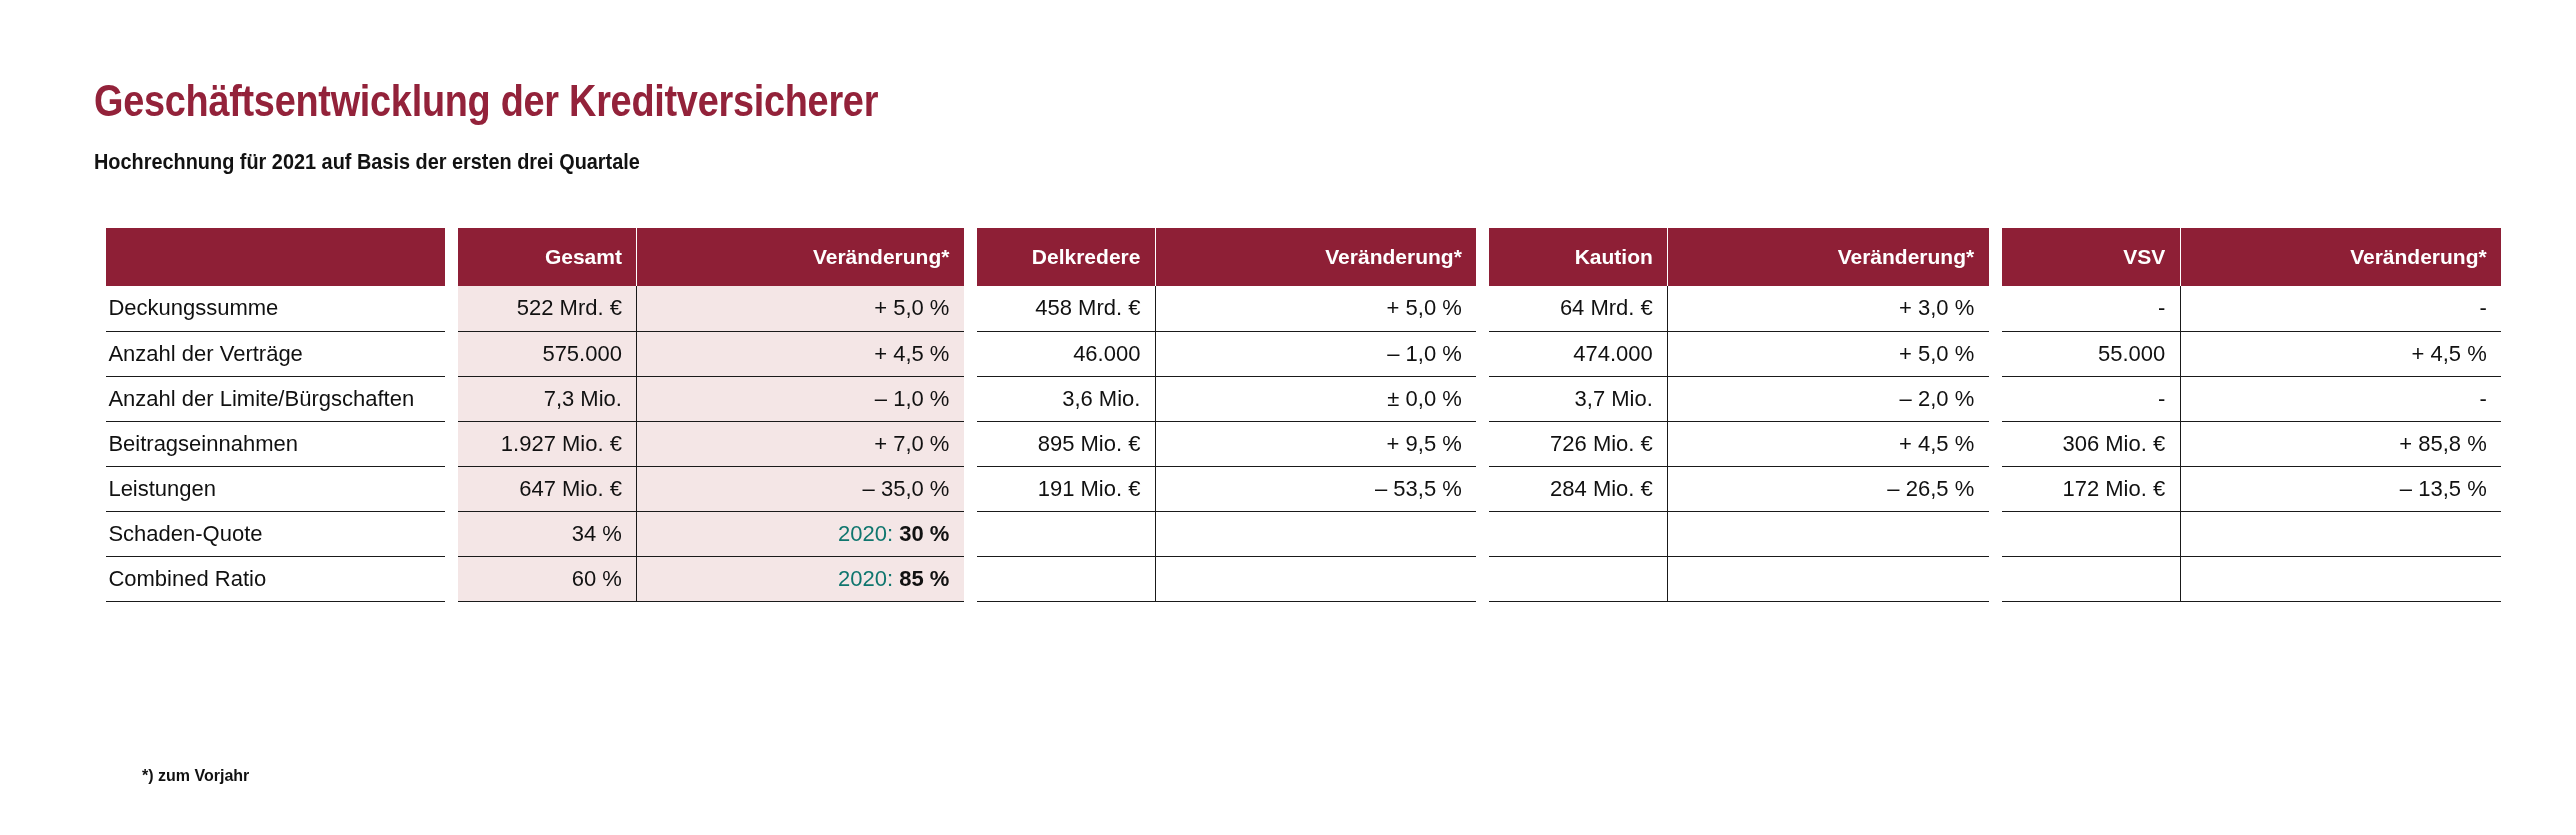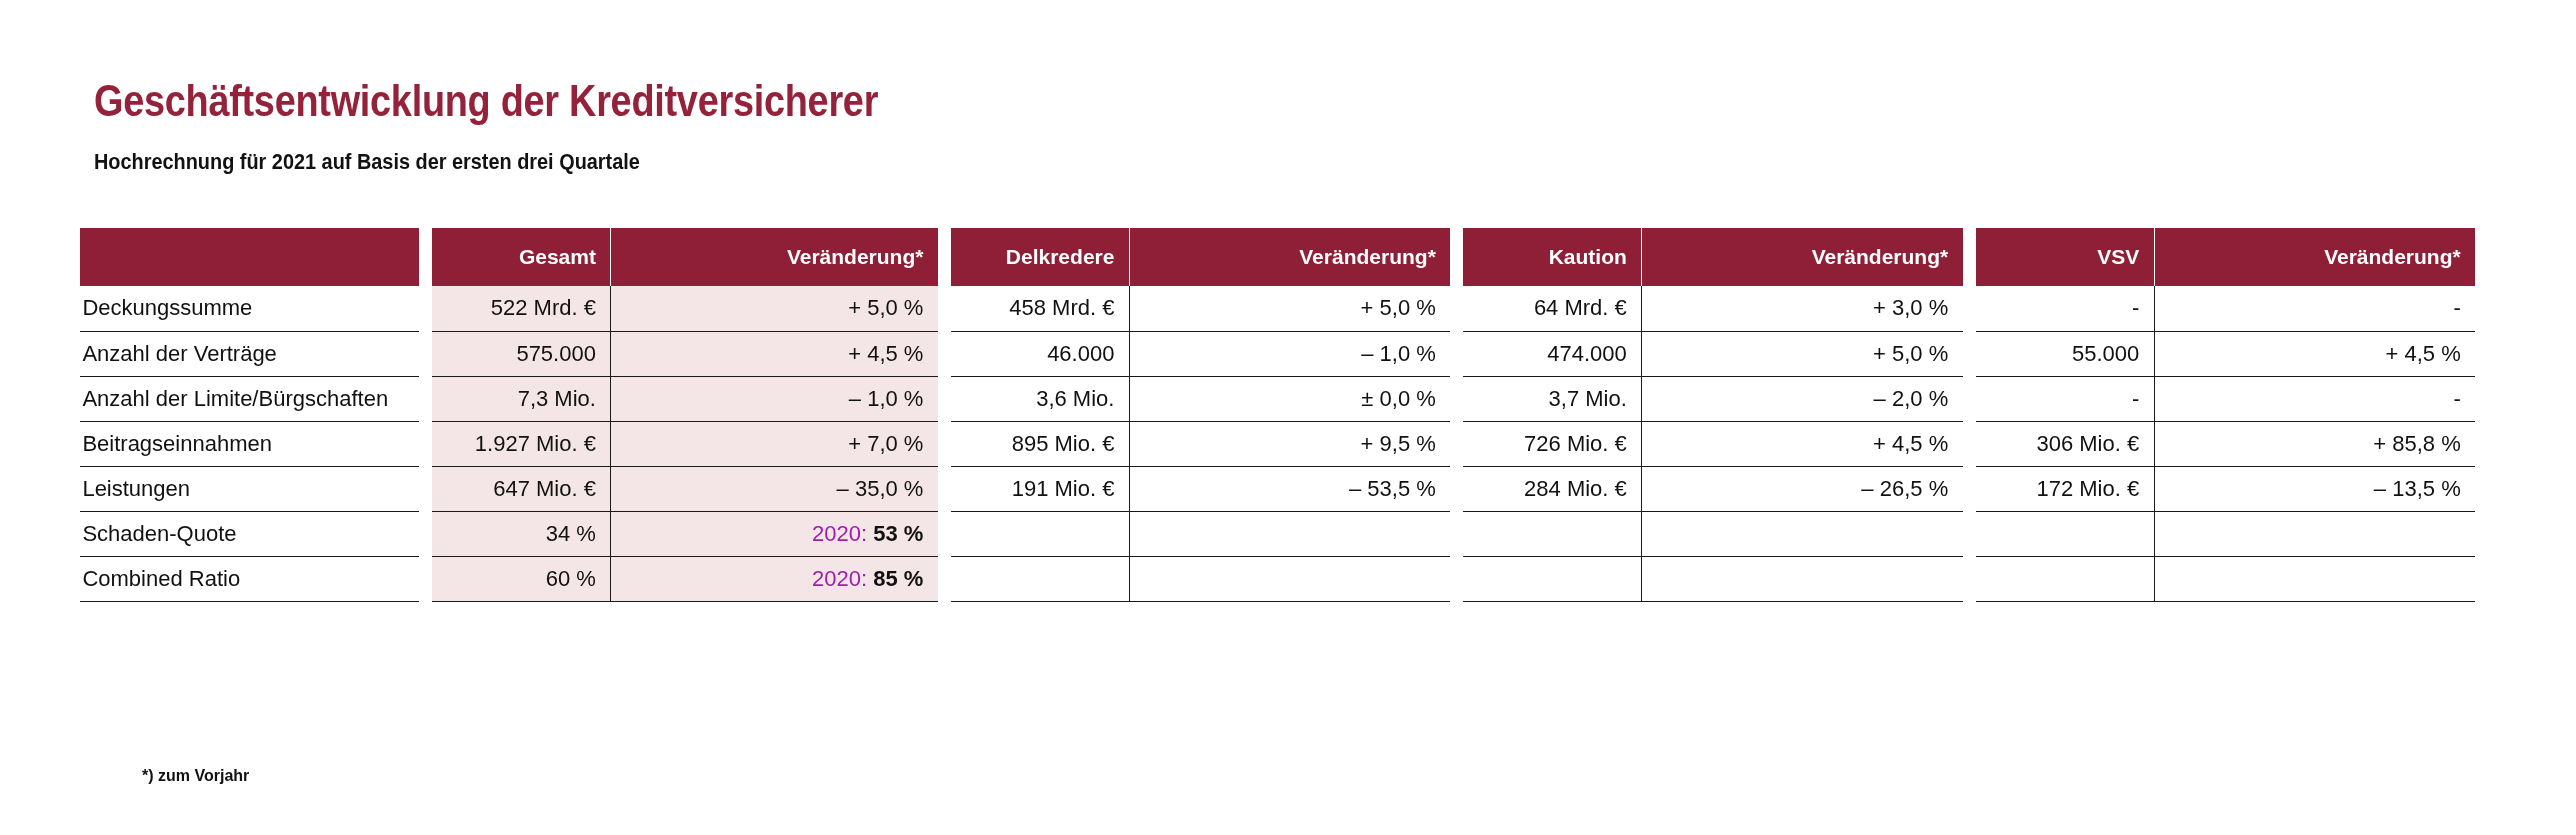--- a/index.html
+++ b/index.html
@@ -40,21 +40,21 @@
     top: 149px;
     font-size: 22.6px;
     font-weight: 700;
     color: #121212;
     white-space: nowrap;
     transform: scaleX(0.88);
     transform-origin: left top;
   }
   .table-wrap {
     position: absolute;
-    left: 80px;
+    left: 106px;
     top: 228px;
     width: 2395px;
   }
   table.grid {
     border-collapse: collapse;
     table-layout: fixed;
     width: 2395px;
   }
   table.grid td, table.grid th {
     padding: 0;
@@ -120,21 +120,21 @@
     font-size: 22px;
   }
   td.pink {
     background: #f4e6e6;
     font-weight: 700;
   }
   td.cellborder-l {
     border-left: 1.2px solid #1a1a1a;
   }
   .prev-label {
-    color: #a21caf;
+    color: #0f766e;
     font-weight: 400;
   }
   .prev-value {
     color: #111111;
     font-weight: 700;
   }
   .footnote {
     position: absolute;
     left: 94px;
     top: 767px;
@@ -262,21 +262,21 @@
             <td class="">284 Mio. €</td>
             <td class="cellborder-l">– 26,5 %</td>
             <td class="gap"></td>
             <td class="">172 Mio. €</td>
             <td class="cellborder-l">– 13,5 %</td>
           </tr>
           <tr class="body">
             <td class="rowlabel">Schaden-Quote</td>
             <td class="gap"></td>
             <td class="pink">34 %</td>
-            <td class="pink cellborder-l"><span class="prev-label">2020:</span> <span class="prev-value">53 %</span></td>
+            <td class="pink cellborder-l"><span class="prev-label">2020:</span> <span class="prev-value">30 %</span></td>
             <td class="gap"></td>
             <td class=""></td>
             <td class="cellborder-l"></td>
             <td class="gap"></td>
             <td class=""></td>
             <td class="cellborder-l"></td>
             <td class="gap"></td>
             <td class=""></td>
             <td class="cellborder-l"></td>
           </tr>

